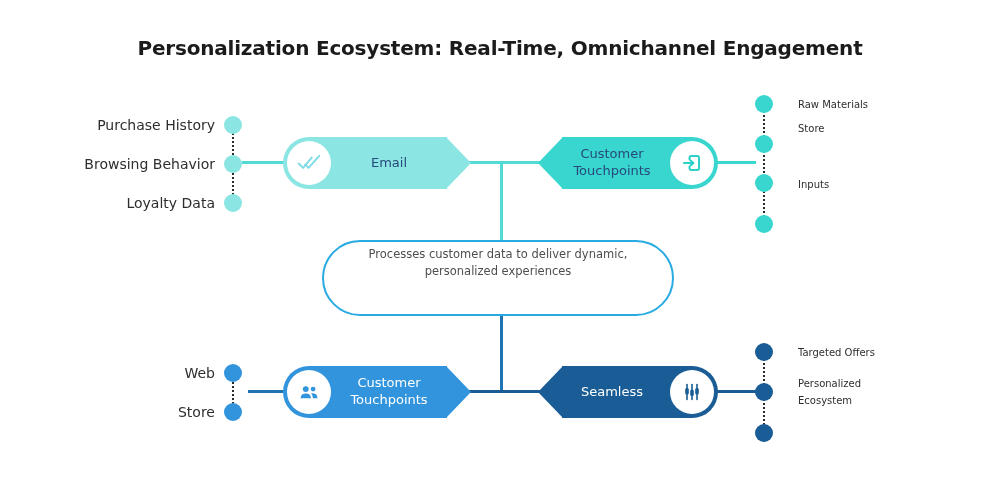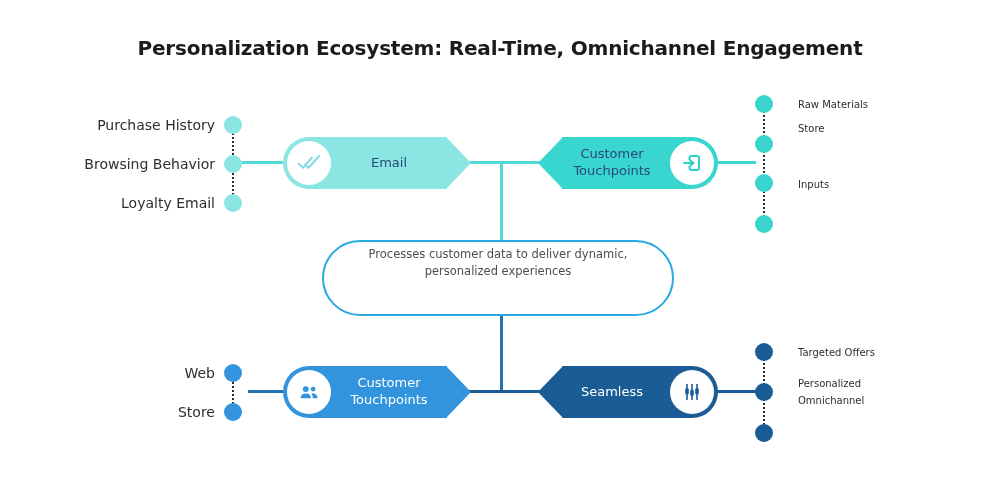--- a/index.html
+++ b/index.html
@@ -59,21 +59,21 @@
 </style>
 </head>
 <body>
 
 <div class="canvas">
 
   <div class="abs page-title">Personalization Ecosystem: Real-Time, Omnichannel Engagement</div>
 
   <div class="llabel" style="top:117px">Purchase History</div>
   <div class="llabel" style="top:156px">Browsing Behavior</div>
-  <div class="llabel" style="top:195px">Loyalty Email</div>
+  <div class="llabel" style="top:195px">Loyalty Data</div>
   <div class="dotline" style="left:232px; top:125px; height:78px"></div>
   <div class="dot dot-lteal" style="left:224px; top:116px"></div>
   <div class="dot dot-lteal" style="left:224px; top:155px"></div>
   <div class="dot dot-lteal" style="left:224px; top:194px"></div>
   <div class="hline" style="left:242px; top:161px; width:42px; height:2.5px; background:#53DAD4"></div>
 
   <div class="node" style="left:283px; top:137px; width:188px">
     <div class="body-l fill-lteal"></div>
     <div class="tip-r fill-lteal"></div>
     <div class="icon-circle" style="left:4px">
@@ -154,15 +154,15 @@
     </div>
     <div class="node-label txt-white" style="left:18px; width:112px">Seamless</div>
   </div>
   <div class="hline" style="left:716px; top:390px; width:40px; height:3px; background:#1A5C95"></div>
 
   <div class="dotline" style="left:763px; top:352px; height:81px"></div>
   <div class="dot dot-navy" style="left:755px; top:343px"></div>
   <div class="dot dot-navy" style="left:755px; top:383px"></div>
   <div class="dot dot-navy" style="left:755px; top:424px"></div>
   <div class="rlabel" style="top:344px">Targeted Offers</div>
-  <div class="rlabel" style="top:375px; width:110px">Personalized Omnichannel</div>
+  <div class="rlabel" style="top:375px; width:110px">Personalized Ecosystem</div>
 
 </div>
 
 </body></html>

